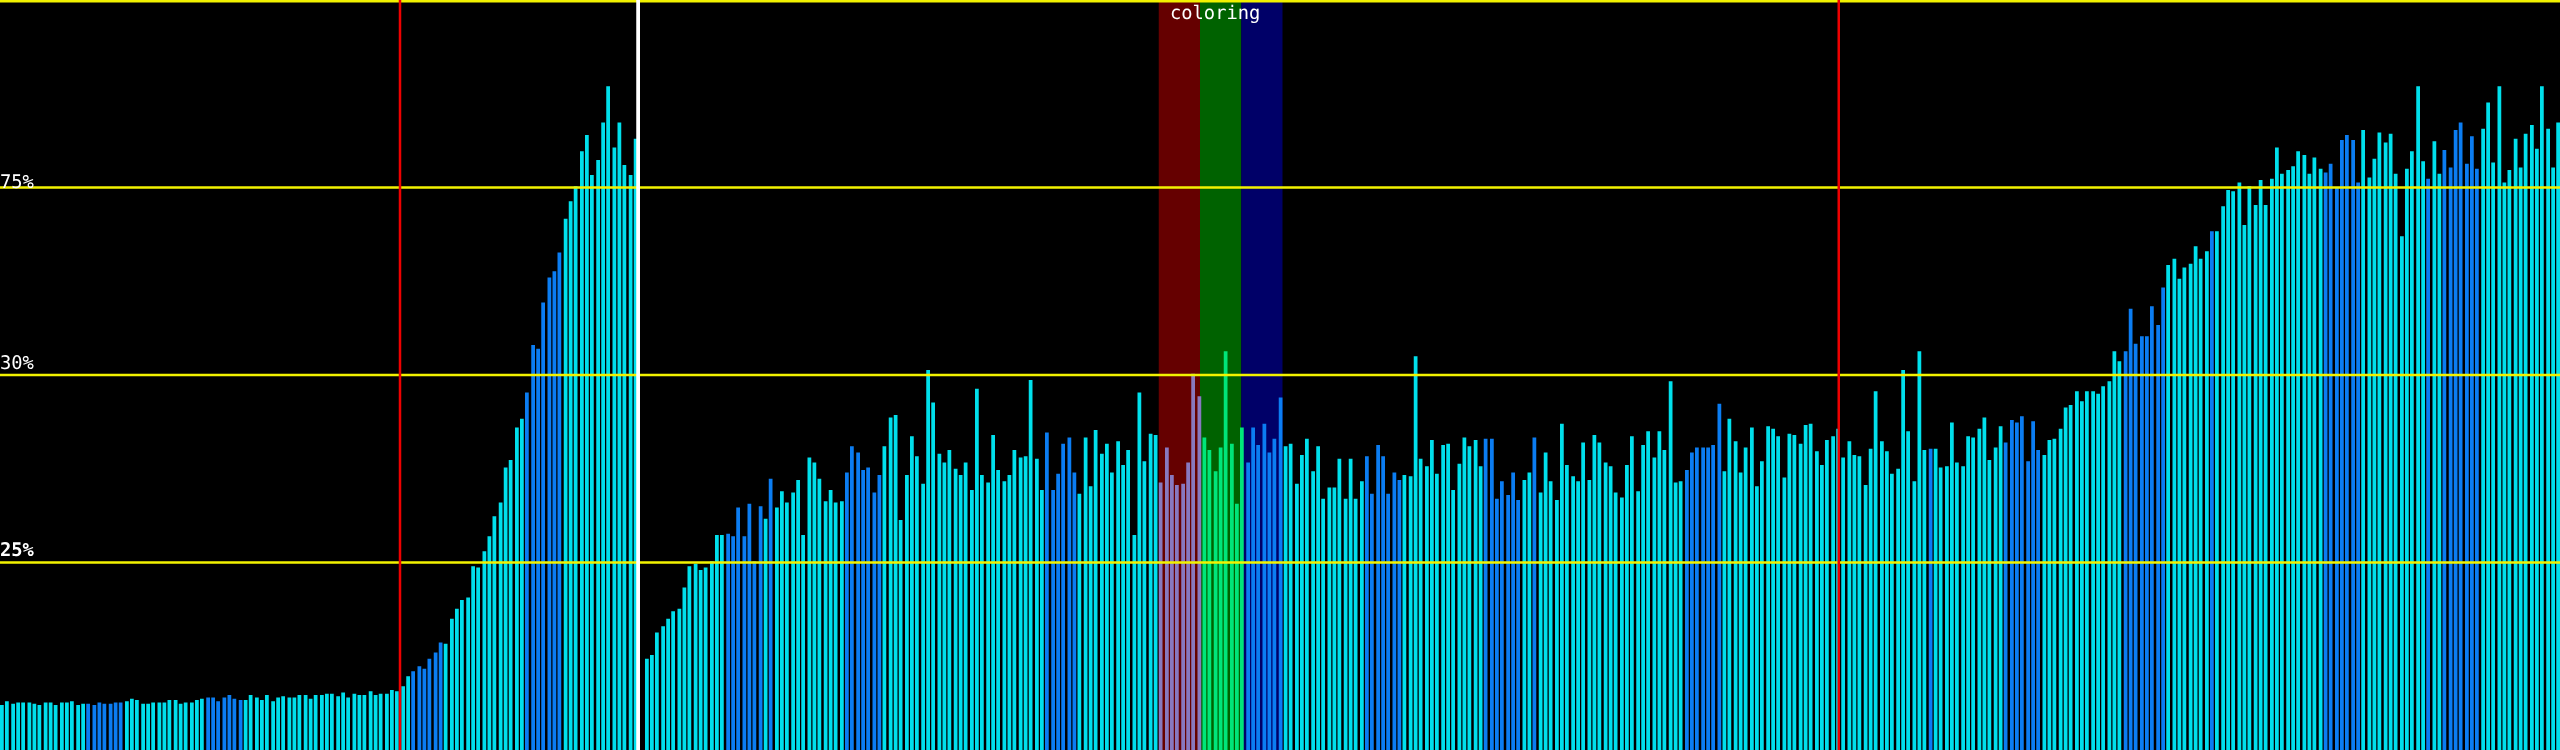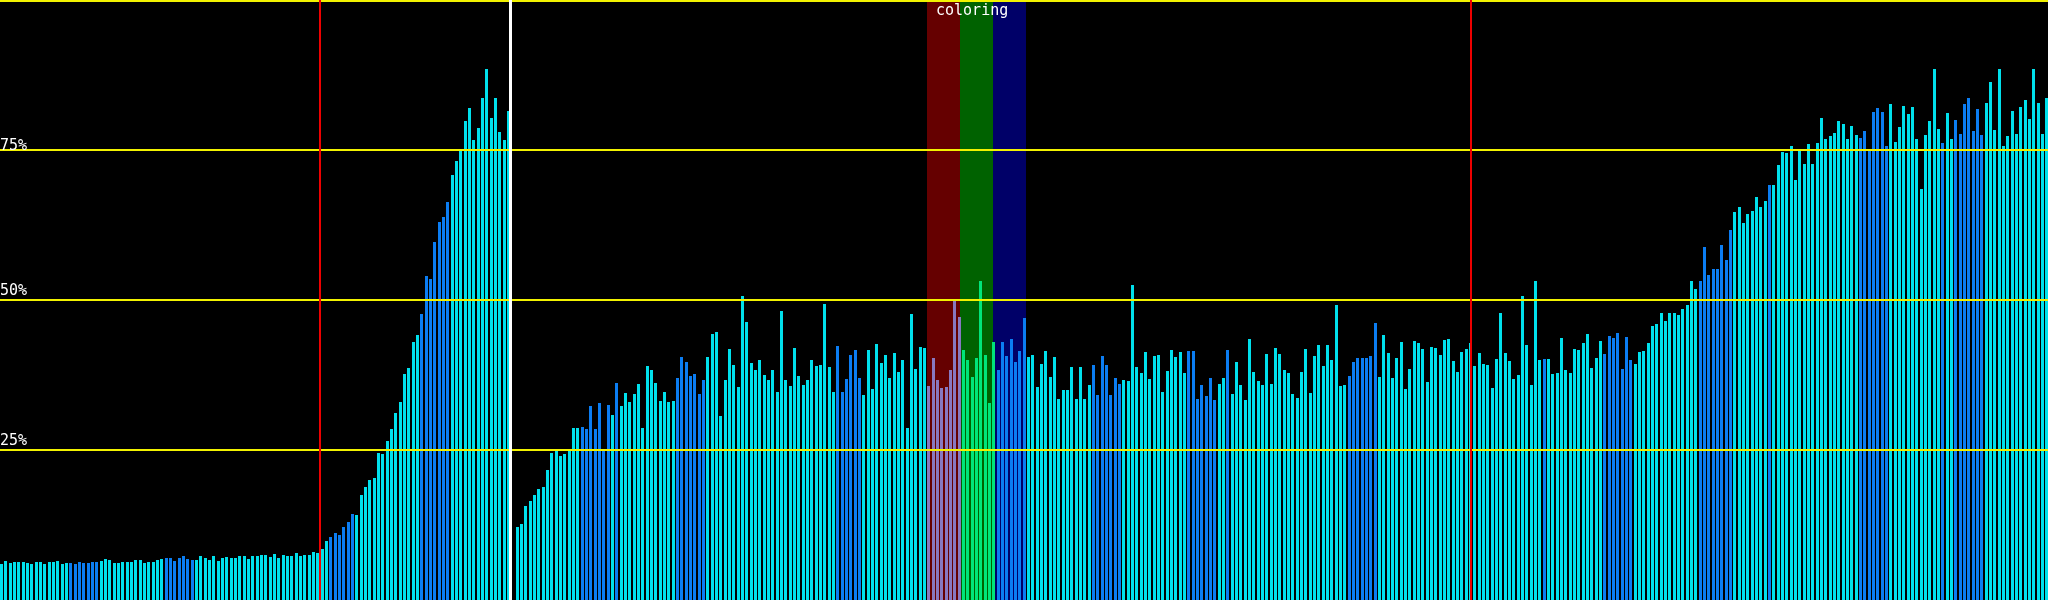--- a/index.html
+++ b/index.html
@@ -519,17 +519,17 @@
       <div class="gridline" style="top: 299px; background: rgb(242, 242, 0);"></div>
       <div class="gridline" style="top: 449px; background: rgb(242, 242, 0);"></div>
     </div>
   <div id="markers" class="layer">
       <div class="vmarker" style="left: 319px; width: 2px; background: rgb(238, 0, 0);"></div>
       <div class="vmarker" style="left: 1470px; width: 2px; background: rgb(238, 0, 0);"></div>
       <div class="vmarker" style="left: 509px; width: 3px; background: rgb(255, 255, 255);"></div>
     </div>
   <div id="labels" class="layer">
     <div class="ytick" id="tick75" style="top: 138px;">75%</div>
-    <div class="ytick" id="tick50" style="top: 283px;">50%</div>
-    <div class="ytick" id="tick25" style="top: 433px;">25%</div>
+    <div class="ytick" id="tick50" style="top: 283px;">30%</div>
+    <div class="ytick" id="tick25" style="top: 433px; font-weight: bold;">25%</div>
     <div class="band-label">coloring</div>
   </div>
 </div>
 
 </body></html>

